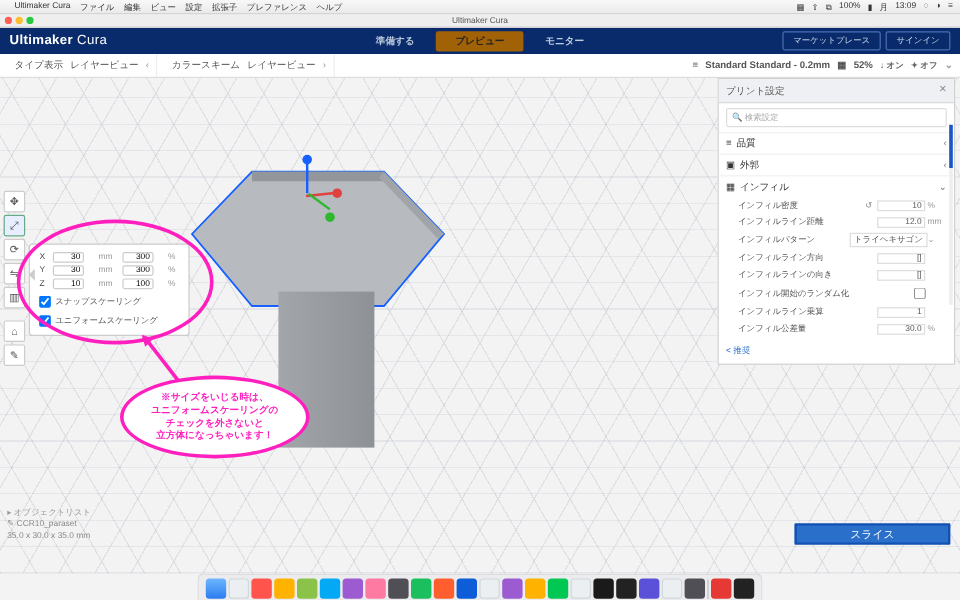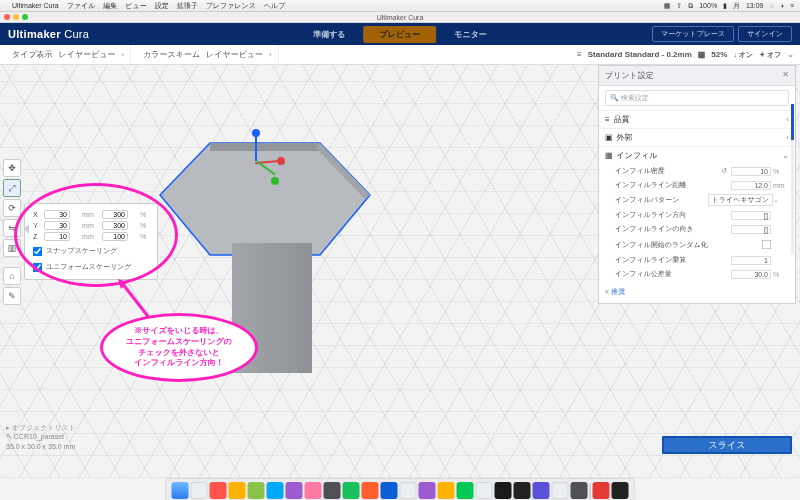--- a/index.html
+++ b/index.html
@@ -252,21 +252,21 @@
   <div class="anno-line">
     <svg viewBox="0 0 46 44">
         <path d="M4 4 L32 40" stroke="#ff1fbf" stroke-width="3" fill="none"></path>
         <path d="M0 0 L10 3 L3 10 Z" fill="#ff1fbf"></path>
       </svg>
   </div>
   <div class="anno-bubble">
     <span style="white-space:pre-line;">※サイズをいじる時は、
 ユニフォームスケーリングの
 チェックを外さないと
-インフィルライン方向！</span>
+立方体になっちゃいます！</span>
   </div>
 
   <div class="objinfo">
     <div class="t">▸ <span>オブジェクトリスト</span></div>
     <div>✎ <span>CCR10_paraset</span></div>
     <div>35.0 x 30.0 x 35.0 mm</div>
   </div>
 
   <div class="slice-btn">スライス</div>
 </div>

